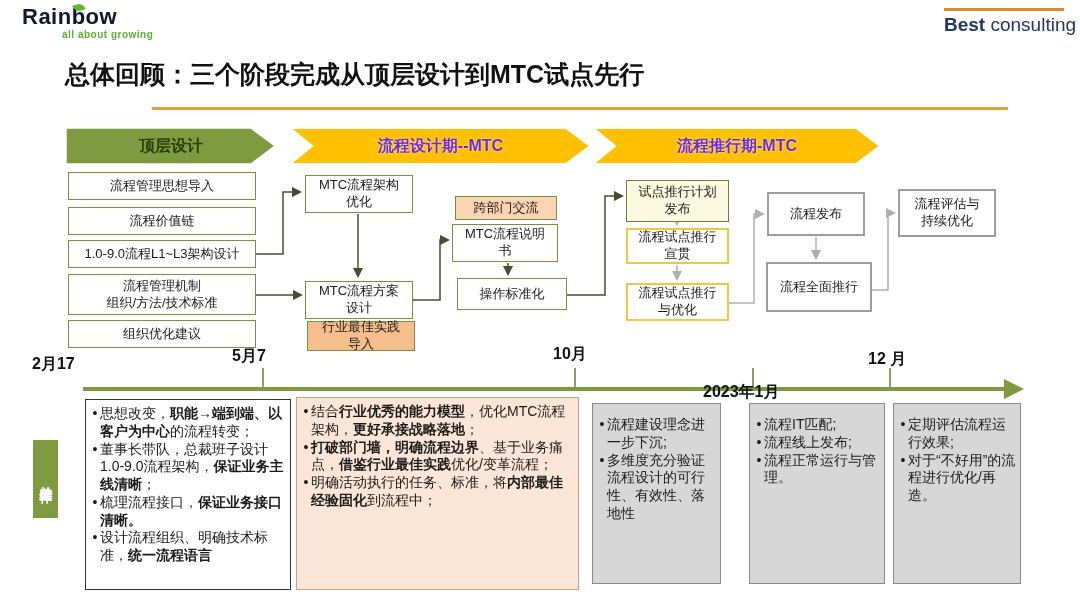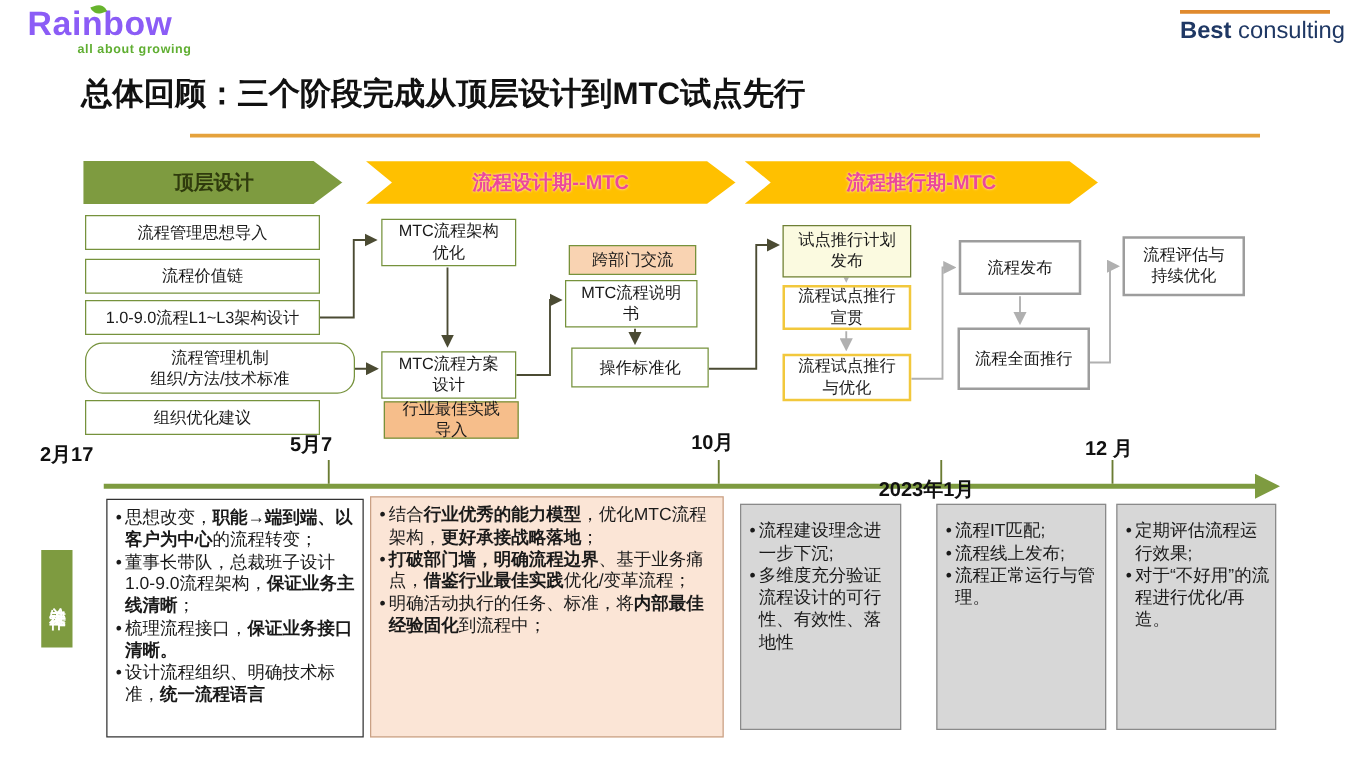--- a/index.html
+++ b/index.html
@@ -1,36 +1,36 @@
 <!DOCTYPE html>
 <html><head>
 <meta charset="utf-8">
 <style>
   html,body{margin:0;padding:0;background:#fff;}
   #slide{position:relative;width:1080px;height:608px;background:#fff;overflow:hidden;
          font-family:"Liberation Sans",sans-serif;color:#1a1a1a;}
   
   .rainbow{position:absolute;left:22px;top:6px;line-height:1;}
-  .rainbow .word{font-size:27px;font-weight:bold;color:#8b5cf6;letter-spacing:.5px;position:relative;}
+  .rainbow .word{font-size:22px;font-weight:bold;color:#0f172a;letter-spacing:.5px;position:relative;}
   .rainbow .leaf{position:absolute;left:51px;top:-2px;width:12px;height:7px;background:#67b42d;
                  border-radius:0 7px 0 7px;transform:rotate(-18deg);}
   .rainbow .tag{font-size:10px;font-weight:bold;color:#5fae31;margin:2px 0 0 40px;letter-spacing:.5px;text-align:center;}
   .bestlogo{position:absolute;right:16px;top:8px;width:120px;text-align:left;}
   .bestlogo .bar{height:3px;background:#e08a2e;margin-bottom:3px;}
   .bestlogo .txt{font-size:19px;color:#1f3864;white-space:nowrap;}
   .bestlogo .txt b{font-weight:bold;}
   .title{position:absolute;left:65px;top:58px;font-size:25px;font-weight:bold;color:#111;white-space:nowrap;}
   .title-rule{position:absolute;left:152px;top:107px;width:856px;height:3px;background:#e5a23c;}
   
   .phase{position:absolute;height:38px;}
   .phase svg{position:absolute;left:0;top:0;}
   .phase .lbl{position:absolute;left:0;top:0;width:100%;height:100%;display:flex;align-items:center;
               justify-content:center;font-size:16px;font-weight:bold;}
   .phase.green .lbl{color:#2f3b0d;}
-  .phase.gold .lbl{color:#ec4899;text-shadow:0 0 2px rgba(255,255,255,.9);}
+  .phase.gold .lbl{color:#6d28d9;text-shadow:0 0 2px rgba(255,255,255,.9);}
   
   .fbox{position:absolute;background:#fff;border:1.5px solid #76923c;display:flex;align-items:center;
         justify-content:center;text-align:center;font-size:13px;line-height:1.3;white-space:pre-line;
         box-sizing:border-box;padding:11px 2px;}
   .fbox.salmon{background:#f9d3b2;}
   .fbox.salmon2{background:#f6be8b;}
   .fbox.cream{background:#fbfae0;border:1.5px solid #6e7f35;}
   .fbox.goldb{border:2px solid #f2c83c;}
   .fbox.grayb{border:2px solid #9d9d9d;}
   
@@ -125,21 +125,21 @@
   <div class="phase gold" style="left:592px;top:127px;width:290px;">
     <svg width="290" height="38">
         <polygon points="1,1 264,1 288,19 264,37 1,37 23,19" fill="#ffc000" stroke="#fff" stroke-width="2"></polygon>
       </svg>
     <div class="lbl">流程推行期-MTC</div>
   </div>
 
   <div class="fbox" style="left:68px;top:172px;width:188px;height:28px;">流程管理思想导入</div>
   <div class="fbox" style="left:68px;top:207px;width:188px;height:28px;">流程价值链</div>
   <div class="fbox" style="left:68px;top:240px;width:188px;height:28px;">1.0-9.0流程L1~L3架构设计</div>
-  <div class="fbox" style="left:68px;top:274px;width:216px;height:41px;border-radius:14px;">流程管理机制
+  <div class="fbox" style="left:68px;top:274px;width:188px;height:41px;">流程管理机制
 组织/方法/技术标准</div>
   <div class="fbox" style="left:68px;top:320px;width:188px;height:28px;">组织优化建议</div>
 
   <div class="fbox" style="left:305px;top:175px;width:108px;height:38px;">MTC流程架构
 优化</div>
   <div class="fbox" style="left:305px;top:281px;width:108px;height:38px;">MTC流程方案
 设计</div>
   <div class="fbox salmon2" style="left:307px;top:321px;width:108px;height:30px;">行业最佳实践
 导入</div>
   <div class="fbox salmon" style="left:455px;top:196px;width:102px;height:21px;">跨部门交流</div>

